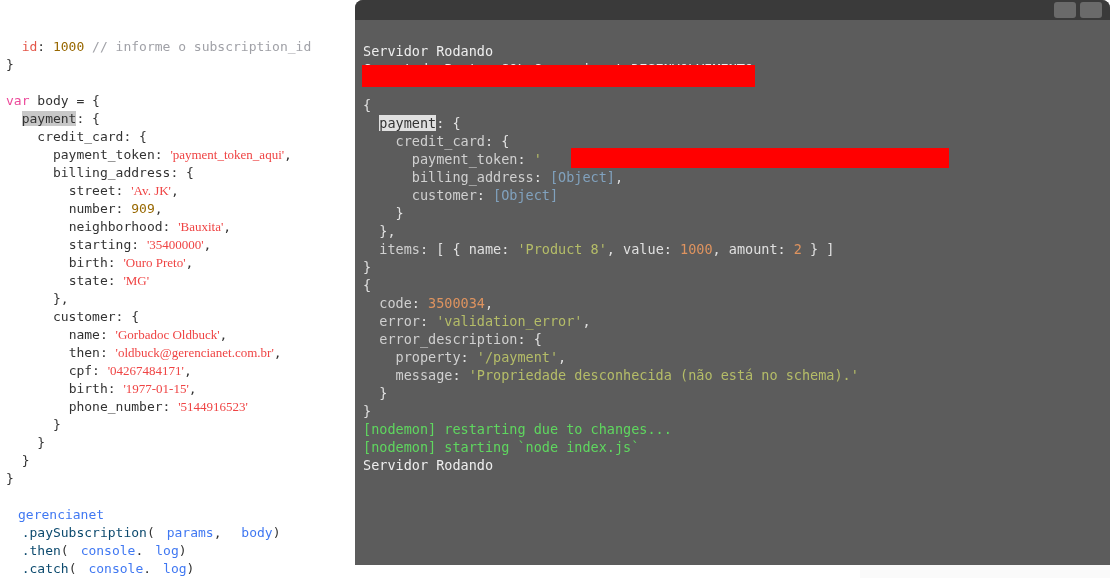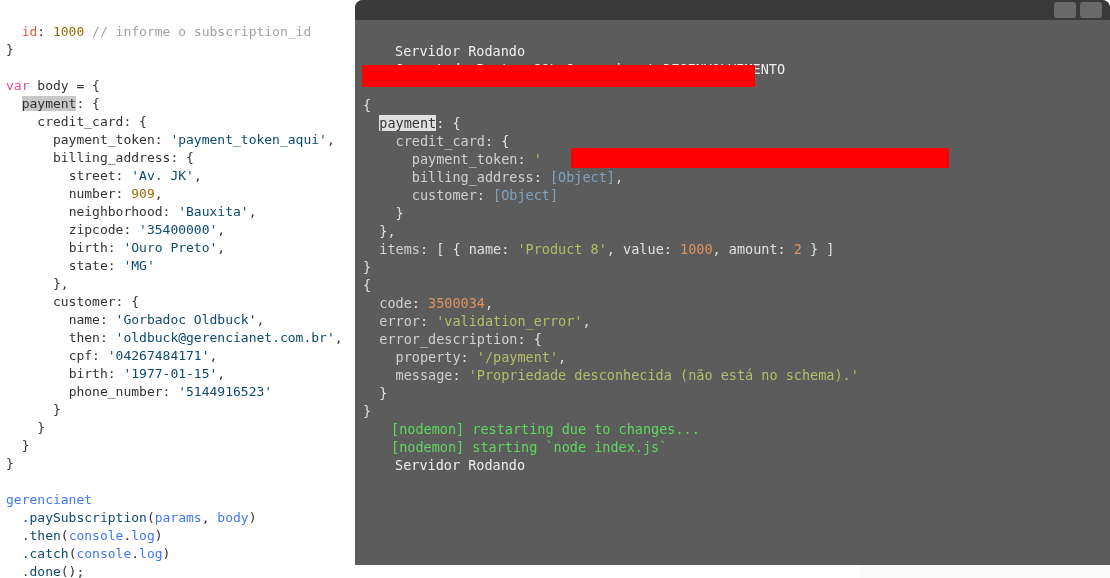--- a/index.html
+++ b/index.html
@@ -7,21 +7,21 @@
     font-family: "DejaVu Sans Mono","Consolas",monospace;
     font-size: 13px;
     width:1110px; height:578px;
     overflow:hidden;
     background:#fff;
     position:relative;
   }
   .left-pane {
     position:absolute; left:0; top:0; width:355px; height:578px;
     background:#fff; color:#333;
-    padding:5px 6px;
+    padding:20px 6px;
     line-height:18px;
     white-space:pre;
     overflow:hidden;
   }
   .terminal {
     position:absolute; left:355px; top:0; width:755px; height:565px;
     background:#5c5c5c;
     color:#e0e0e0;
     border-radius:8px 8px 0 0;
     overflow:hidden;
@@ -60,53 +60,53 @@
     line-height:1.45;
   }
   .doc-pane p { margin-bottom:12px; }
   .doc-pane .it { font-style:italic; }
   .doc-pane .lk { color:#4a90d9; }
 
   
   .kw   { color:#ec4899;}   
   .prop { color:#333; }   
   .num  { color:#986801;}   
-  .str  { color:#0c4a6e;}   
+  .str  { color:#ef4444;font-family:Liberation Serif, serif;}   
   .cmt  { color:#a0a1a7;}   
-  .fn   { color:#4078f2;}
+  .fn   { color:#4078f2;margin-left:12px;}
   .call { color:#0c4a6e;}   
   .err  { color:#e45649;}
 
   .sel { background:#c8c8c8; } 
   .tsel{ background:#e0e0e0; color:#333;} 
 
   
-  .t-white{ color:#eeeeee;margin-left:32px;}
+  .t-white{ color:#eeeeee;}
   .t-prop { color:#d0d0d0;}
   .t-str  { color:#b5bd68;} 
   .t-num  { color:#de935f;} 
   .t-obj  { color:#81a2be;text-align:center;}
-  .t-green{ color:#5fd75f;margin-left:28px;}
+  .t-green{ color:#5fd75f;}
 </style>
 </head>
 <body>
 
 <div class="left-pane">
 <span>  </span><span class="err">id</span>: <span class="num">1000</span> <span class="cmt">// informe o subscription_id</span>
 }
 
 <span class="kw">var</span> <span>body</span> = {
   <span class="sel">payment</span>: {
     <span class="prop">credit_card</span>: {
       <span class="prop">payment_token</span>: <span class="str">'payment_token_aqui'</span>,
       <span class="prop">billing_address</span>: {
         <span class="prop">street</span>: <span class="str">'Av. JK'</span>,
         <span class="prop">number</span>: <span class="num">909</span>,
         <span class="prop">neighborhood</span>: <span class="str">'Bauxita'</span>,
-        <span class="prop">zipcode</span>: <span class="str">'35400000'</span>,
+        <span class="prop">starting</span>: <span class="str">'35400000'</span>,
         <span class="prop">birth</span>: <span class="str">'Ouro Preto'</span>,
         <span class="prop">state</span>: <span class="str">'MG'</span>
       },
       <span class="prop">customer</span>: {
         <span class="prop">name</span>: <span class="str">'Gorbadoc Oldbuck'</span>,
         <span class="prop">then</span>: <span class="str">'oldbuck@gerencianet.com.br'</span>,
         <span class="prop">cpf</span>: <span class="str">'04267484171'</span>,
         <span class="prop">birth</span>: <span class="str">'1977-01-15'</span>,
         <span class="prop">phone_number</span>: <span class="str">'5144916523'</span>
       }

